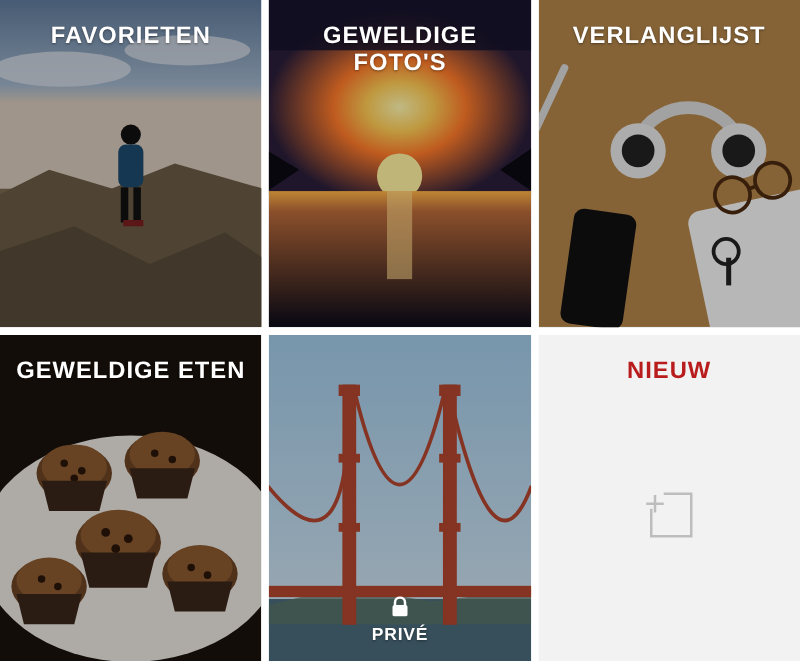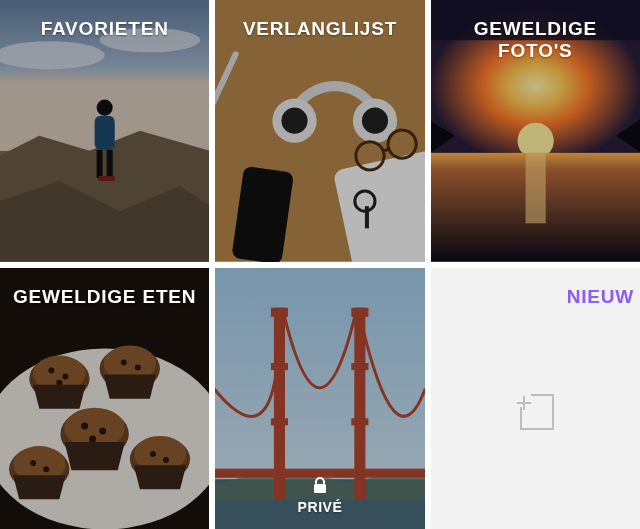--- a/index.html
+++ b/index.html
@@ -45,21 +45,21 @@
     display: flex;
     flex-direction: column;
     align-items: center;
     gap: 4px;
     text-shadow: 0 1px 2px rgba(0,0,0,0.4);
   }
   .lock-svg { width: 16px; height: 18px; }
 
   
   .tile-new { background: #f2f2f2; }
-  .tile-new .tile-title { color: #8b5cf6; text-shadow: none; font-weight: 600; text-align: right; }
+  .tile-new .tile-title { color: #b91c1c; text-shadow: none; font-weight: 600; }
   .new-icon {
     position: absolute;
     left: 50%; top: 55%;
     transform: translate(-50%, -50%);
     width: 52px; height: 52px;
   }
   .new-icon svg { width: 52px; height: 52px; }
 
   
 
@@ -105,54 +105,20 @@
           <circle cx="0" cy="-8" r="8" fill="#111"></circle>
           <rect x="-8" y="34" width="6" height="28" fill="#111"></rect>
           <rect x="2" y="34" width="6" height="28" fill="#111"></rect>
           <rect x="-6" y="60" width="8" height="5" fill="#7a1f1f"></rect>
           <rect x="2" y="60" width="8" height="5" fill="#7a1f1f"></rect>
         </g>
       </svg>
     </div>
     <div class="tile-overlay"></div>
     <div class="tile-title">FAVORIETEN</div>
-  </div>
-
-  <div class="tile">
-    <div class="tile-bg bg-desk">
-      <svg viewBox="0 0 210 260" preserveAspectRatio="xMidYMid slice">
-        <rect width="210" height="260" fill="#b78a4e"></rect>
-        <rect width="210" height="260" fill="#a87b42" opacity="0.3"></rect>
-
-        <rect x="118" y="170" width="120" height="120" rx="10" fill="#f4f4f4" transform="rotate(-12 118 170)"></rect>
-
-        <rect x="30" y="165" width="50" height="92" rx="8" fill="#111" transform="rotate(8 30 165)"></rect>
-
-        <g transform="translate(120,80)">
-          <path d="M -40 30 A 45 45 0 0 1 40 30" stroke="#d8d8d8" stroke-width="10" fill="none"></path>
-          <circle cx="-40" cy="40" r="22" fill="#e6e6e6"></circle>
-          <circle cx="-40" cy="40" r="13" fill="#222"></circle>
-          <circle cx="40" cy="40" r="22" fill="#e6e6e6"></circle>
-          <circle cx="40" cy="40" r="13" fill="#222"></circle>
-        </g>
-
-        <rect x="20" y="50" width="6" height="110" rx="3" fill="#d8d8d8" transform="rotate(25 20 50)"></rect>
-
-        <g transform="translate(155,155) rotate(-20)">
-          <circle cx="0" cy="0" r="14" fill="none" stroke="#4a2a10" stroke-width="3"></circle>
-          <circle cx="34" cy="0" r="14" fill="none" stroke="#4a2a10" stroke-width="3"></circle>
-          <line x1="14" y1="0" x2="20" y2="0" stroke="#4a2a10" stroke-width="3"></line>
-        </g>
-
-        <circle cx="150" cy="200" r="10" fill="none" stroke="#222" stroke-width="3"></circle>
-        <rect x="150" y="205" width="4" height="22" fill="#222"></rect>
-      </svg>
-    </div>
-    <div class="tile-overlay"></div>
-    <div class="tile-title">VERLANGLIJST</div>
   </div>
 
   <div class="tile">
     <div class="tile-bg bg-sunset">
       <svg viewBox="0 0 210 260" preserveAspectRatio="xMidYMid slice">
         <defs>
           <radialGradient id="sun2" cx="0.5" cy="0.55" r="0.5">
             <stop offset="0" stop-color="#fff7b0"></stop>
             <stop offset="0.25" stop-color="#ffcc55"></stop>
             <stop offset="0.5" stop-color="#ff7a2a"></stop>
@@ -173,20 +139,54 @@
         <polygon points="0,152 0,120 25,135 0,152" fill="#0a0a12"></polygon>
         <polygon points="210,152 210,118 185,135 210,152" fill="#0a0a12"></polygon>
       </svg>
     </div>
     <div class="tile-overlay"></div>
     <div class="tile-title">GEWELDIGE
 FOTO'S</div>
   </div>
 
   <div class="tile">
+    <div class="tile-bg bg-desk">
+      <svg viewBox="0 0 210 260" preserveAspectRatio="xMidYMid slice">
+        <rect width="210" height="260" fill="#b78a4e"></rect>
+        <rect width="210" height="260" fill="#a87b42" opacity="0.3"></rect>
+
+        <rect x="118" y="170" width="120" height="120" rx="10" fill="#f4f4f4" transform="rotate(-12 118 170)"></rect>
+
+        <rect x="30" y="165" width="50" height="92" rx="8" fill="#111" transform="rotate(8 30 165)"></rect>
+
+        <g transform="translate(120,80)">
+          <path d="M -40 30 A 45 45 0 0 1 40 30" stroke="#d8d8d8" stroke-width="10" fill="none"></path>
+          <circle cx="-40" cy="40" r="22" fill="#e6e6e6"></circle>
+          <circle cx="-40" cy="40" r="13" fill="#222"></circle>
+          <circle cx="40" cy="40" r="22" fill="#e6e6e6"></circle>
+          <circle cx="40" cy="40" r="13" fill="#222"></circle>
+        </g>
+
+        <rect x="20" y="50" width="6" height="110" rx="3" fill="#d8d8d8" transform="rotate(25 20 50)"></rect>
+
+        <g transform="translate(155,155) rotate(-20)">
+          <circle cx="0" cy="0" r="14" fill="none" stroke="#4a2a10" stroke-width="3"></circle>
+          <circle cx="34" cy="0" r="14" fill="none" stroke="#4a2a10" stroke-width="3"></circle>
+          <line x1="14" y1="0" x2="20" y2="0" stroke="#4a2a10" stroke-width="3"></line>
+        </g>
+
+        <circle cx="150" cy="200" r="10" fill="none" stroke="#222" stroke-width="3"></circle>
+        <rect x="150" y="205" width="4" height="22" fill="#222"></rect>
+      </svg>
+    </div>
+    <div class="tile-overlay"></div>
+    <div class="tile-title">VERLANGLIJST</div>
+  </div>
+
+  <div class="tile">
     <div class="tile-bg bg-muffins">
       <svg viewBox="0 0 210 260" preserveAspectRatio="xMidYMid slice">
         <rect width="210" height="260" fill="#1a120c"></rect>
         <ellipse cx="105" cy="170" rx="120" ry="90" fill="#e8e4de"></ellipse>
         <g>
 
           <g transform="translate(60,110)">
               <ellipse cx="0" cy="0" rx="30" ry="22" fill="#6b4324"></ellipse>
               <ellipse cx="0" cy="-5" rx="26" ry="18" fill="#8a5a30"></ellipse>
               <circle cx="-8" cy="-8" r="3" fill="#2a160a"></circle>

